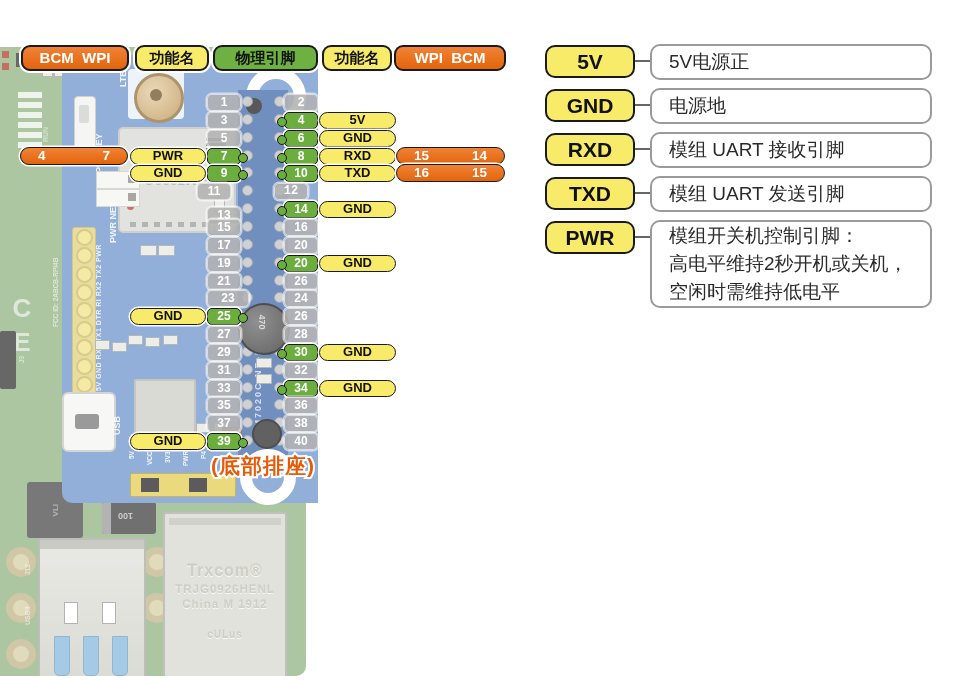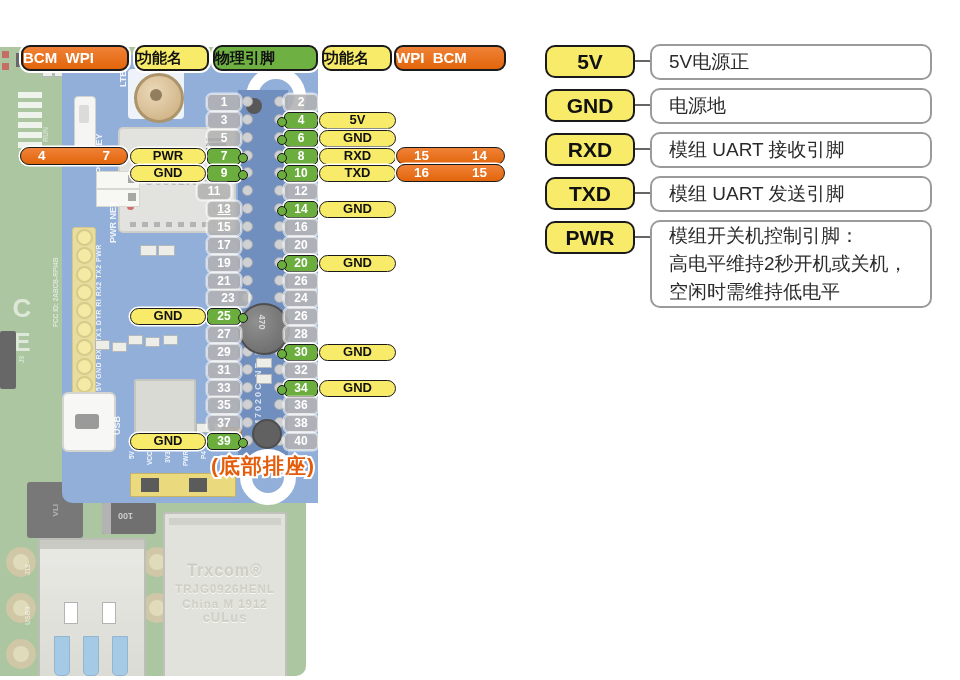--- a/index.html
+++ b/index.html
@@ -62,27 +62,27 @@
   .usba{left:38px;top:491px;width:104px;height:138px;background:linear-gradient(#E2E2DC,#CFCFC7);border:2px solid #A8A8A0;}
   .usba .lip{position:absolute;left:0;top:0;width:100%;height:9px;background:#B8B8B0;}
   .usba .slot{position:absolute;width:12px;height:20px;background:#fff;border:1px solid #999;top:62px;}
   .usba .tongue{position:absolute;width:14px;height:38px;top:96px;background:#85B8DC;border-radius:0 0 5px 5px;border:1px solid #6e9cc0;}
   .eth{left:163px;top:465px;width:120px;height:164px;background:#D8D8D0;border:2px solid #ACACA4;border-radius:3px;}
   .eth .lip{position:absolute;left:4px;top:4px;right:4px;height:7px;background:#c2c2ba;}
   .ethtxt{position:absolute;left:0;right:0;top:48px;text-align:center;color:#BFBFB2;
       text-shadow:0 1px 0 rgba(255,255,255,.75),0 -1px 0 rgba(0,0,0,.08);letter-spacing:1px;}
   .ethtxt .l0{font-size:16px;font-weight:bold;}
   .ethtxt .l1,.ethtxt .l2{font-size:11.5px;font-weight:bold;margin-top:3px;}
-  .ethtxt .l3{font-size:13px;font-weight:bold;margin-top:0;}
+  .ethtxt .l3{font-size:10px;font-weight:bold;margin-top:19px;}
   .bigpad{width:30px;height:30px;border-radius:50%;background:#D6CFA4;border:7px solid #BFB488;box-sizing:border-box;}
   .silk{color:rgba(255,255,255,.75);font-weight:bold;}
   
   .anno{position:absolute;inset:0;z-index:100;}
   .pill{position:absolute;box-sizing:border-box;border:2px solid #1a1a1a;box-shadow:0 0 0 2px #fff;
-        font-weight:bold;}
+        text-align:center;font-weight:bold;}
   .hpill{height:26px;border-radius:9px;font-size:15px;line-height:22px;white-space:pre;}
   .hpill.orange{background:linear-gradient(#F08237,#E2650B);color:#fff;}
   .hpill.yellow{background:#F7EB69;color:#111;}
   .hpill.green{background:#6FB043;color:#111;}
   .badge{position:absolute;box-sizing:border-box;height:17px;border-radius:5px;font-size:12px;font-weight:bold;
         text-align:center;line-height:14px;color:#fff;}
   .badge.green{background:#6CAE3E;border:1.5px solid #1a1a1a;box-shadow:0 0 0 1.5px #fff;}
   .badge.gray{background:rgba(178,178,178,.88);border:1.5px solid rgba(224,224,224,.95);
         box-shadow:0 0 0 1.5px rgba(255,255,255,.6);}
   .dot{position:absolute;top:3.5px;width:8px;height:8px;border-radius:50%;background:#6CAE3E;border:1.5px solid #1a1a1a;}
@@ -306,22 +306,22 @@
         </div>
         <div class="badge green" style="left: 207px; top: 165px; width: 34px;">9<span class="dot left"></span></div>
         <div class="funcpill" style="left: 130px; top: 165px; width: 76px;">GND</div>
         <div class="badge green" style="left: 284px; top: 165px; width: 34px;">10<span class="dot right"></span></div>
         <div class="funcpill" style="left: 319px; top: 165px; width: 77px;">TXD</div>
         <div class="extpill" style="left: 396px; top: 164px; width: 109px;">
           <span>16</span>
           <span>15</span>
         </div>
         <div class="badge gray" style="left: 197px; top: 183px; width: 34px;">11</div>
-        <div class="badge gray" style="left: 284px; top: 183px; width: 34px;">12</div>
-        <div class="badge gray" style="left: 207px; top: 201px; width: 34px; text-decoration: underline;">13</div>
+        <div class="badge gray" style="left: 274px; top: 183px; width: 34px; font-family: Liberation Mono, monospace;">12</div>
+        <div class="badge gray" style="left: 207px; top: 207px; width: 34px; text-decoration: underline;">13</div>
         <div class="badge green" style="left: 284px; top: 201px; width: 34px;">14<span class="dot right"></span></div>
         <div class="funcpill" style="left: 319px; top: 201px; width: 77px;">GND</div>
         <div class="badge gray" style="left: 207px; top: 219px; width: 34px;">15</div>
         <div class="badge gray" style="left: 284px; top: 219px; width: 34px;">16</div>
         <div class="badge gray" style="left: 207px; top: 237px; width: 34px;">17</div>
         <div class="badge gray" style="left: 284px; top: 237px; width: 34px;">20</div>
         <div class="badge gray" style="left: 207px; top: 255px; width: 34px;">19</div>
         <div class="badge green" style="left: 284px; top: 255px; width: 34px;">20<span class="dot right"></span></div>
         <div class="funcpill" style="left: 319px; top: 255px; width: 77px;">GND</div>
         <div class="badge gray" style="left: 207px; top: 273px; width: 34px;">21</div>

